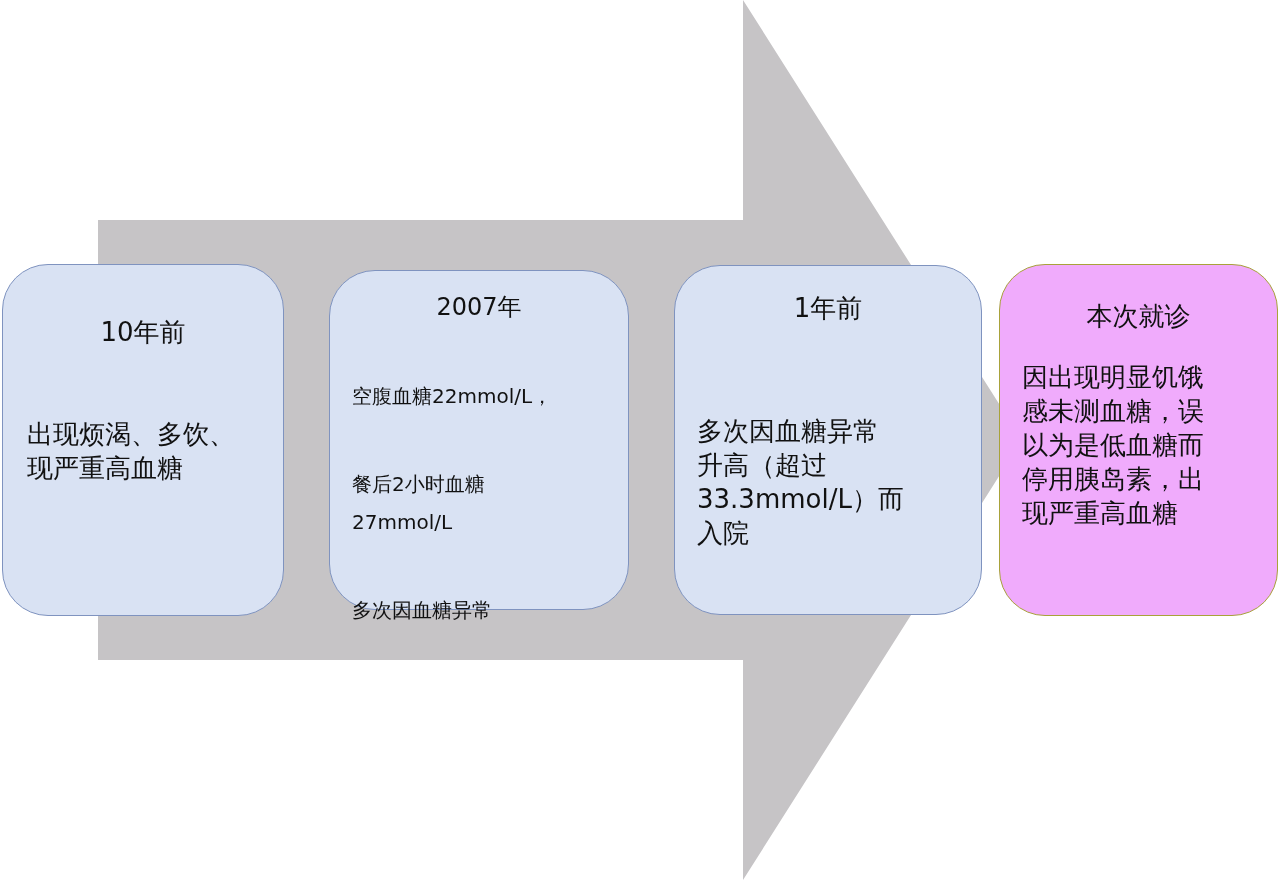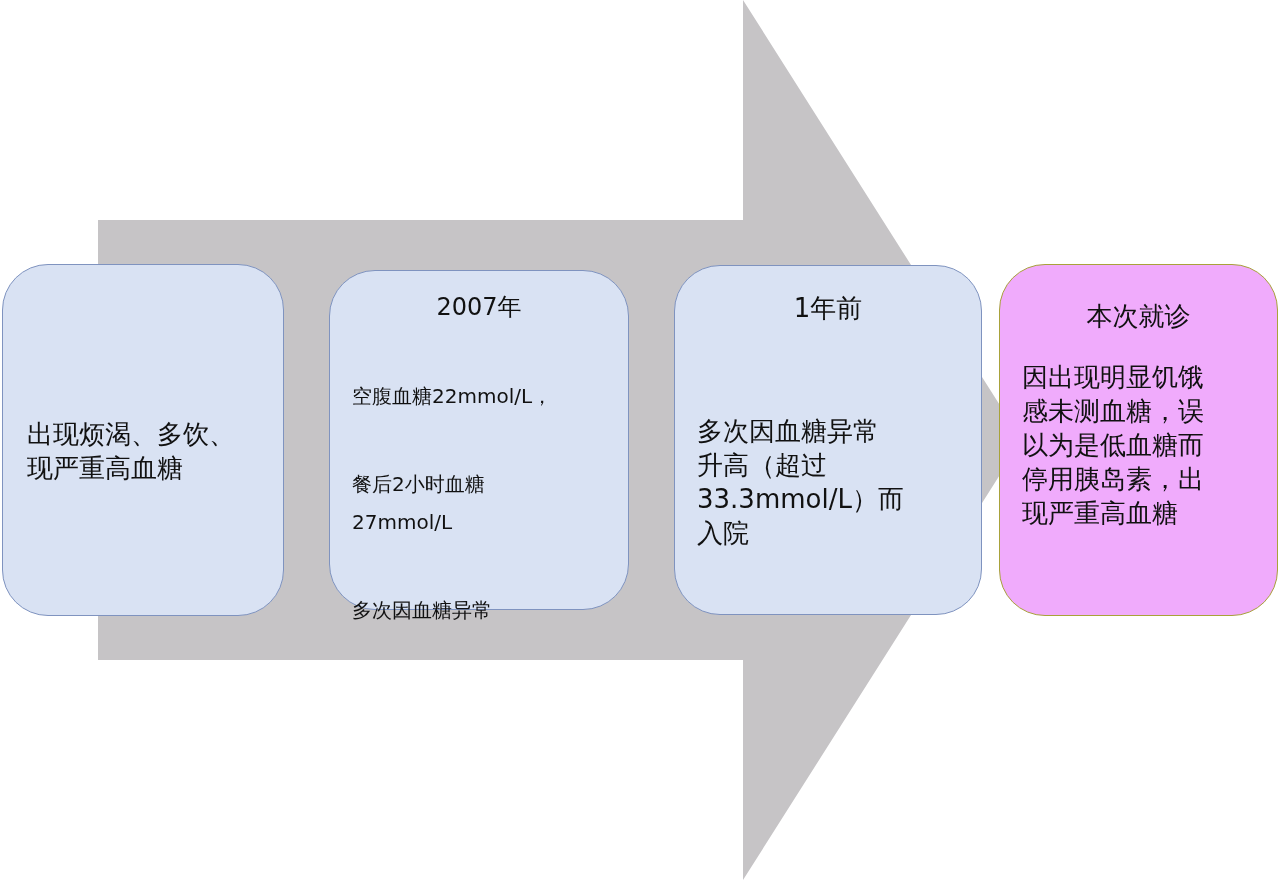--- a/index.html
+++ b/index.html
@@ -14,20 +14,21 @@
   .line { display: block; font-size: 20px; }
 </style>
 </head>
 <body>
 
 <svg class="arrow" viewBox="0 0 1280 880">
   <polygon points="98,220 743,220 743,0 1022,440 743,880 743,660 98,660" fill="#c6c4c6"></polygon>
 </svg>
 
 <div class="box" style="left:2px; top:264px; width:282px; height:352px;">
+  <div class="title" style="top:50px;">10年前</div>
   <div class="body" style="left:24px; top:152px;">出现烦渴、多饮、
 现严重高血糖</div>
 </div>
 
 <div class="box" style="left:329px; top:270px; width:300px; height:340px;padding-left:44px;">
   <div class="title" style="top:20px; font-size:24px;">2007年</div>
   <div class="body" style="left:22px; top:68px; line-height:38px;">
     <span class="line" style="margin-bottom:12px;">空腹血糖22mmol/L，</span>
     <span class="line" style="white-space:pre-line; margin-bottom:12px;">餐后2小时血糖
 27mmol/L</span>

